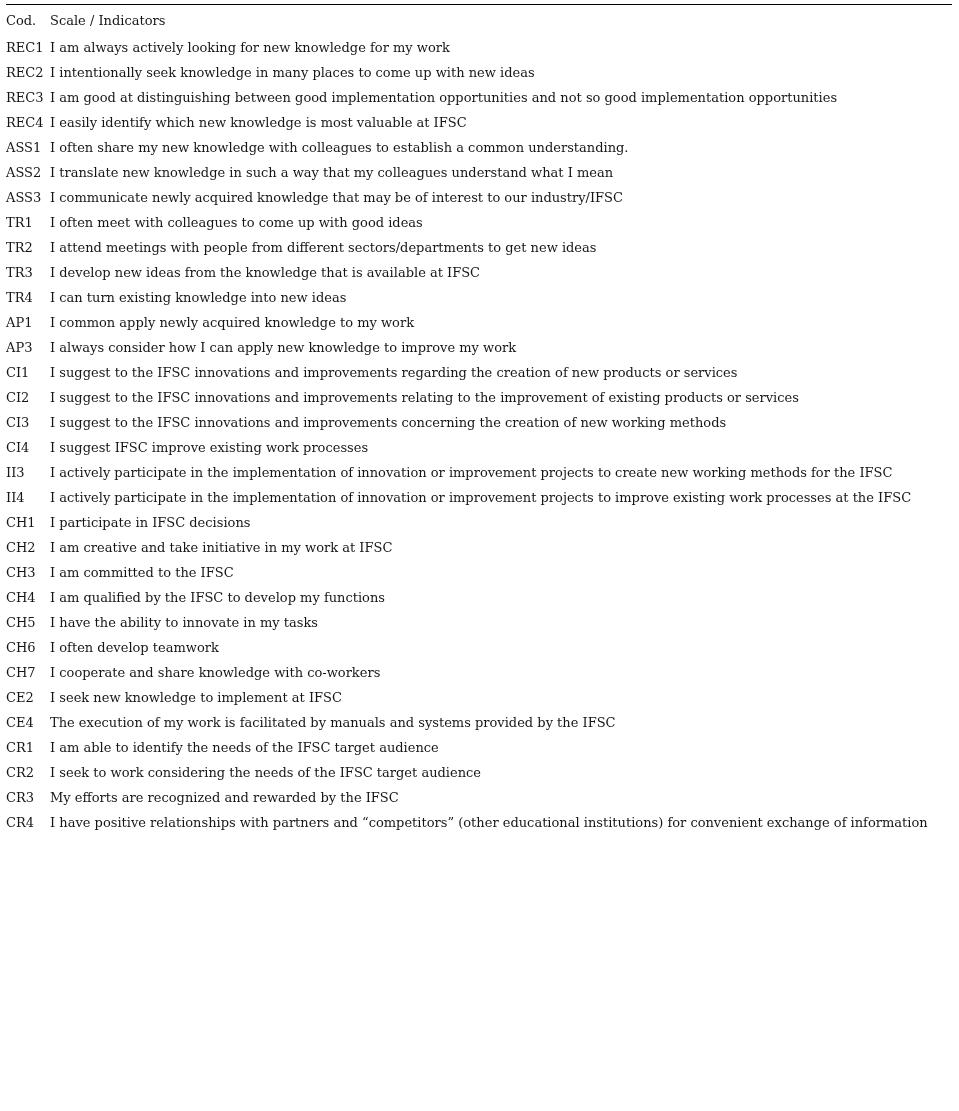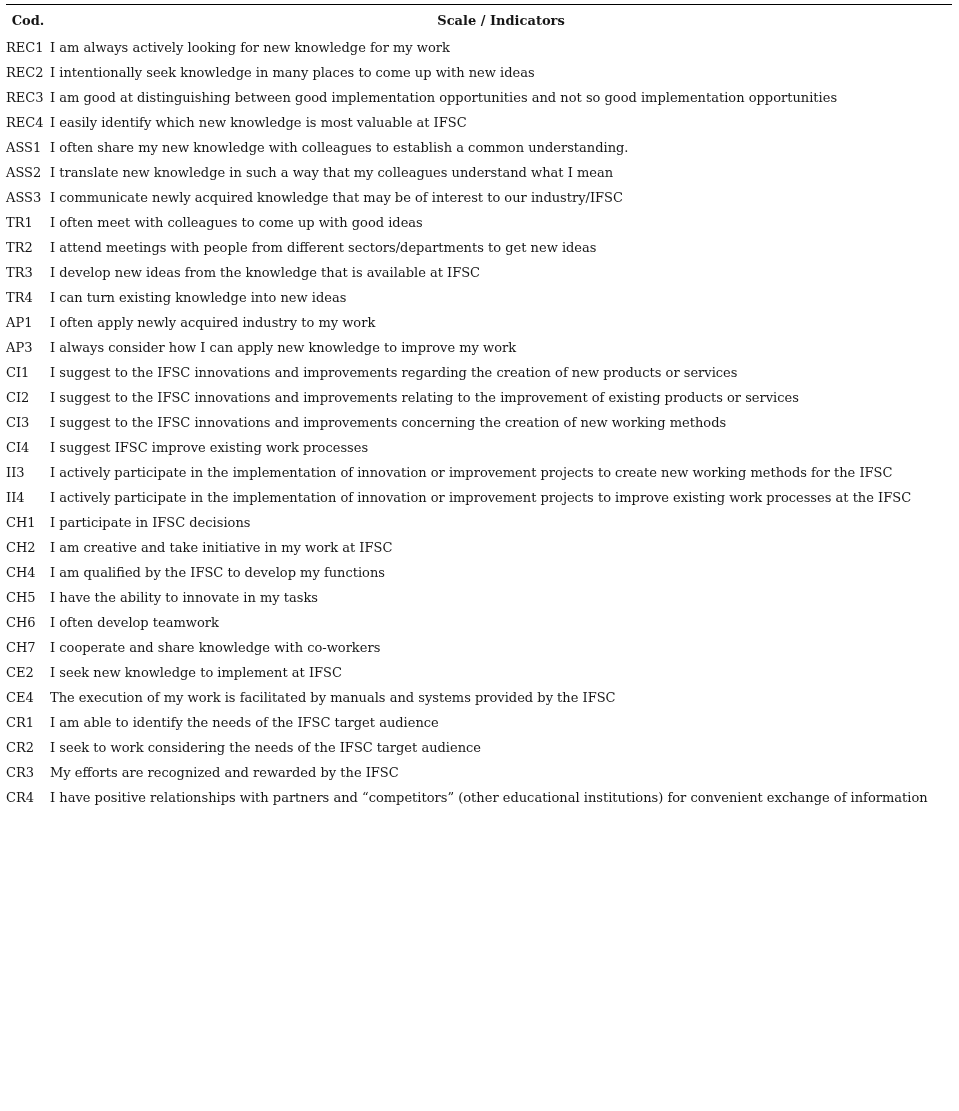--- a/index.html
+++ b/index.html
@@ -31,25 +31,24 @@
     font-size: 13px;
     line-height: 25px;
     height: 25px;
     padding: 0;
     text-align: left;
     vertical-align: middle;
     white-space: nowrap;
     overflow: visible;
   }
   table.indicators thead th {
-    font-weight: bold;
+    font-weight: normal;
     height: 28px;
     line-height: 28px;
     padding-top: 2px;
-    text-align: center;
   }
   .code-col { width: 44px; }
   .text-col { width: 902px; }
   th.code-cell, td.code-cell { padding-left: 2px; }
   th.text-cell, td.text-cell { padding-left: 2px; }
 </style>
 </head>
 <body>
 
 <div class="page">
@@ -104,21 +103,21 @@
         <tr>
           <td class="code-cell">TR3</td>
           <td class="text-cell">I develop new ideas from the knowledge that is available at IFSC</td>
         </tr>
         <tr>
           <td class="code-cell">TR4</td>
           <td class="text-cell">I can turn existing knowledge into new ideas</td>
         </tr>
         <tr>
           <td class="code-cell">AP1</td>
-          <td class="text-cell">I often apply newly acquired industry to my work</td>
+          <td class="text-cell">I common apply newly acquired knowledge to my work</td>
         </tr>
         <tr>
           <td class="code-cell">AP3</td>
           <td class="text-cell">I always consider how I can apply new knowledge to improve my work</td>
         </tr>
         <tr>
           <td class="code-cell">CI1</td>
           <td class="text-cell">I suggest to the IFSC innovations and improvements regarding the creation of new products or services</td>
         </tr>
         <tr>
@@ -141,20 +140,24 @@
           <td class="code-cell">II4</td>
           <td class="text-cell">I actively participate in the implementation of innovation or improvement projects to improve existing work processes at the IFSC</td>
         </tr>
         <tr>
           <td class="code-cell">CH1</td>
           <td class="text-cell">I participate in IFSC decisions</td>
         </tr>
         <tr>
           <td class="code-cell">CH2</td>
           <td class="text-cell">I am creative and take initiative in my work at IFSC</td>
+        </tr>
+        <tr>
+          <td class="code-cell">CH3</td>
+          <td class="text-cell">I am committed to the IFSC</td>
         </tr>
         <tr>
           <td class="code-cell">CH4</td>
           <td class="text-cell">I am qualified by the IFSC to develop my functions</td>
         </tr>
         <tr>
           <td class="code-cell">CH5</td>
           <td class="text-cell">I have the ability to innovate in my tasks</td>
         </tr>
         <tr>

